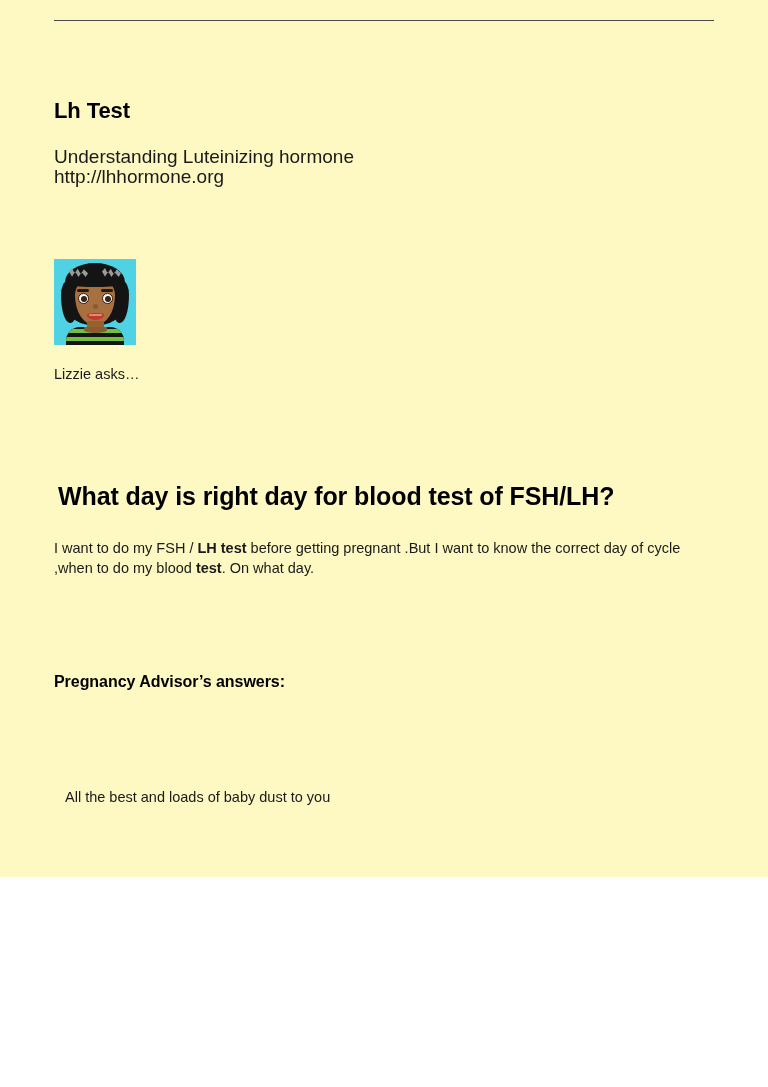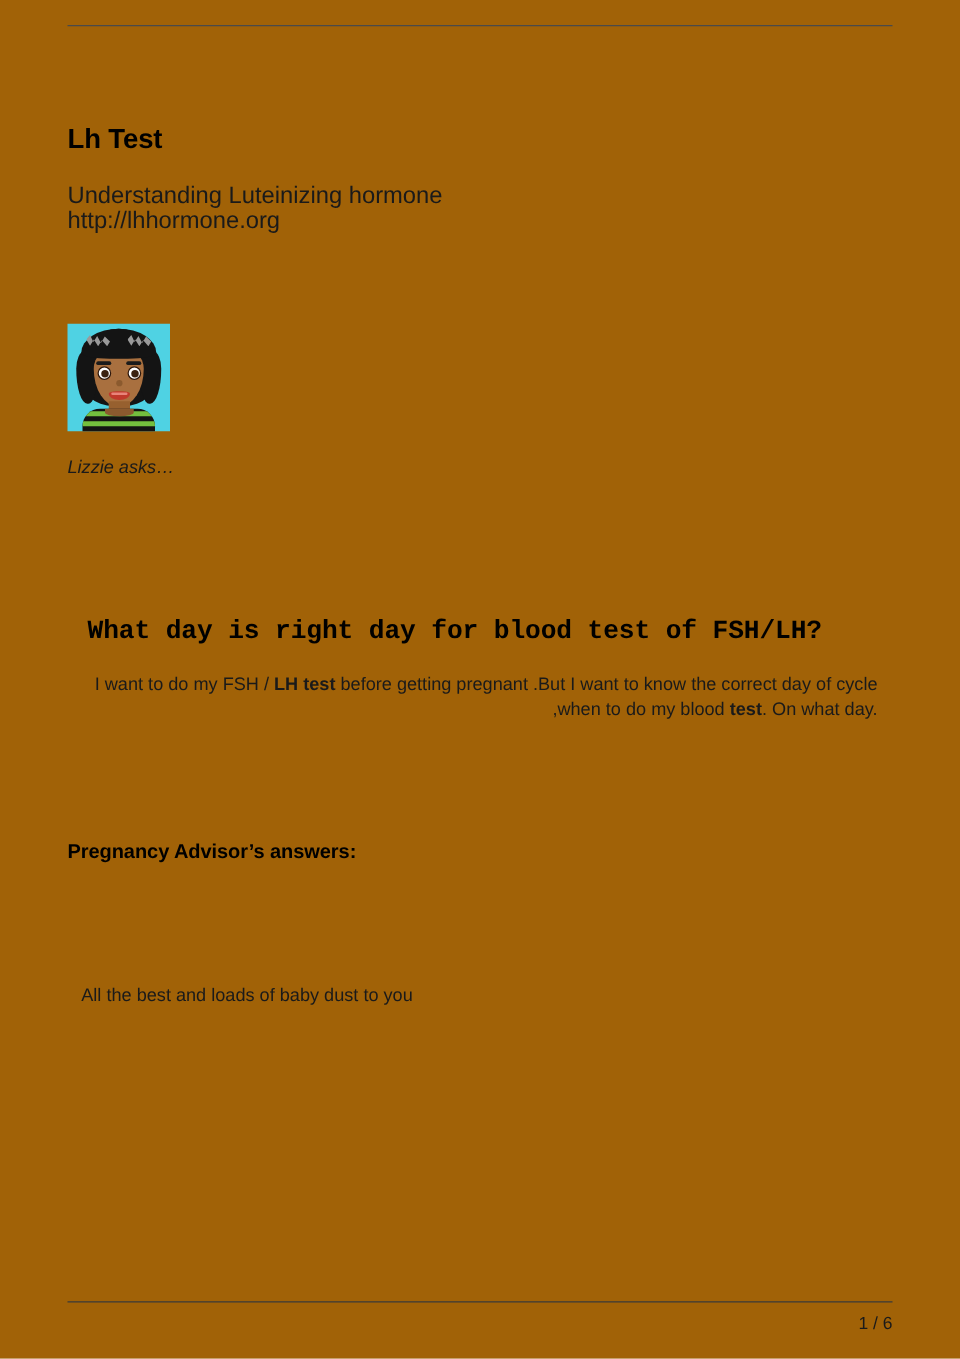--- a/index.html
+++ b/index.html
@@ -8,22 +8,22 @@
     background: #ffffff;
   }
   body {
     font-family: "Liberation Sans", sans-serif;
     color: #000000;
     -webkit-font-smoothing: antialiased;
   }
   .page {
     position: relative;
     width: 768px;
-    height: 1087px;
-    background: #a16207;
+    height: 877px;
+    background: #fef9c3;
     overflow: hidden;
     box-sizing: border-box;
   }
   .rule {
     position: absolute;
     left: 54px;
     width: 660px;
     height: 1px;
     background: #4a4a4a;
   }
@@ -184,43 +184,40 @@
     background: #8b5a2e;
     border-radius: 0 0 50% 50%;
   }
 
   .asks {
     position: absolute;
     left: 54px;
     top: 366px;
     font-size: 14.5px;
     color: #1a1a1a;
-    font-style: italic;
   }
 
   .question-heading {
     position: absolute;
     left: 54px;
     top: 478px;
-    font-size: 21px;
+    font-size: 25px;
     font-weight: bold;
     letter-spacing: -0.1px;
-    margin: 16px;
-    font-family: Liberation Mono, monospace;
+    margin: 4px;
   }
 
   .question-body {
     position: absolute;
     left: 54px;
     top: 523px;
     width: 648px;
     font-size: 14.5px;
     line-height: 20px;
     color: #1a1a1a;
-    text-align: right;
   }
 
   .answer-heading {
     position: absolute;
     left: 54px;
     top: 673px;
     font-size: 16px;
     font-weight: bold;
     letter-spacing: -0.05px;
     margin: 0;

